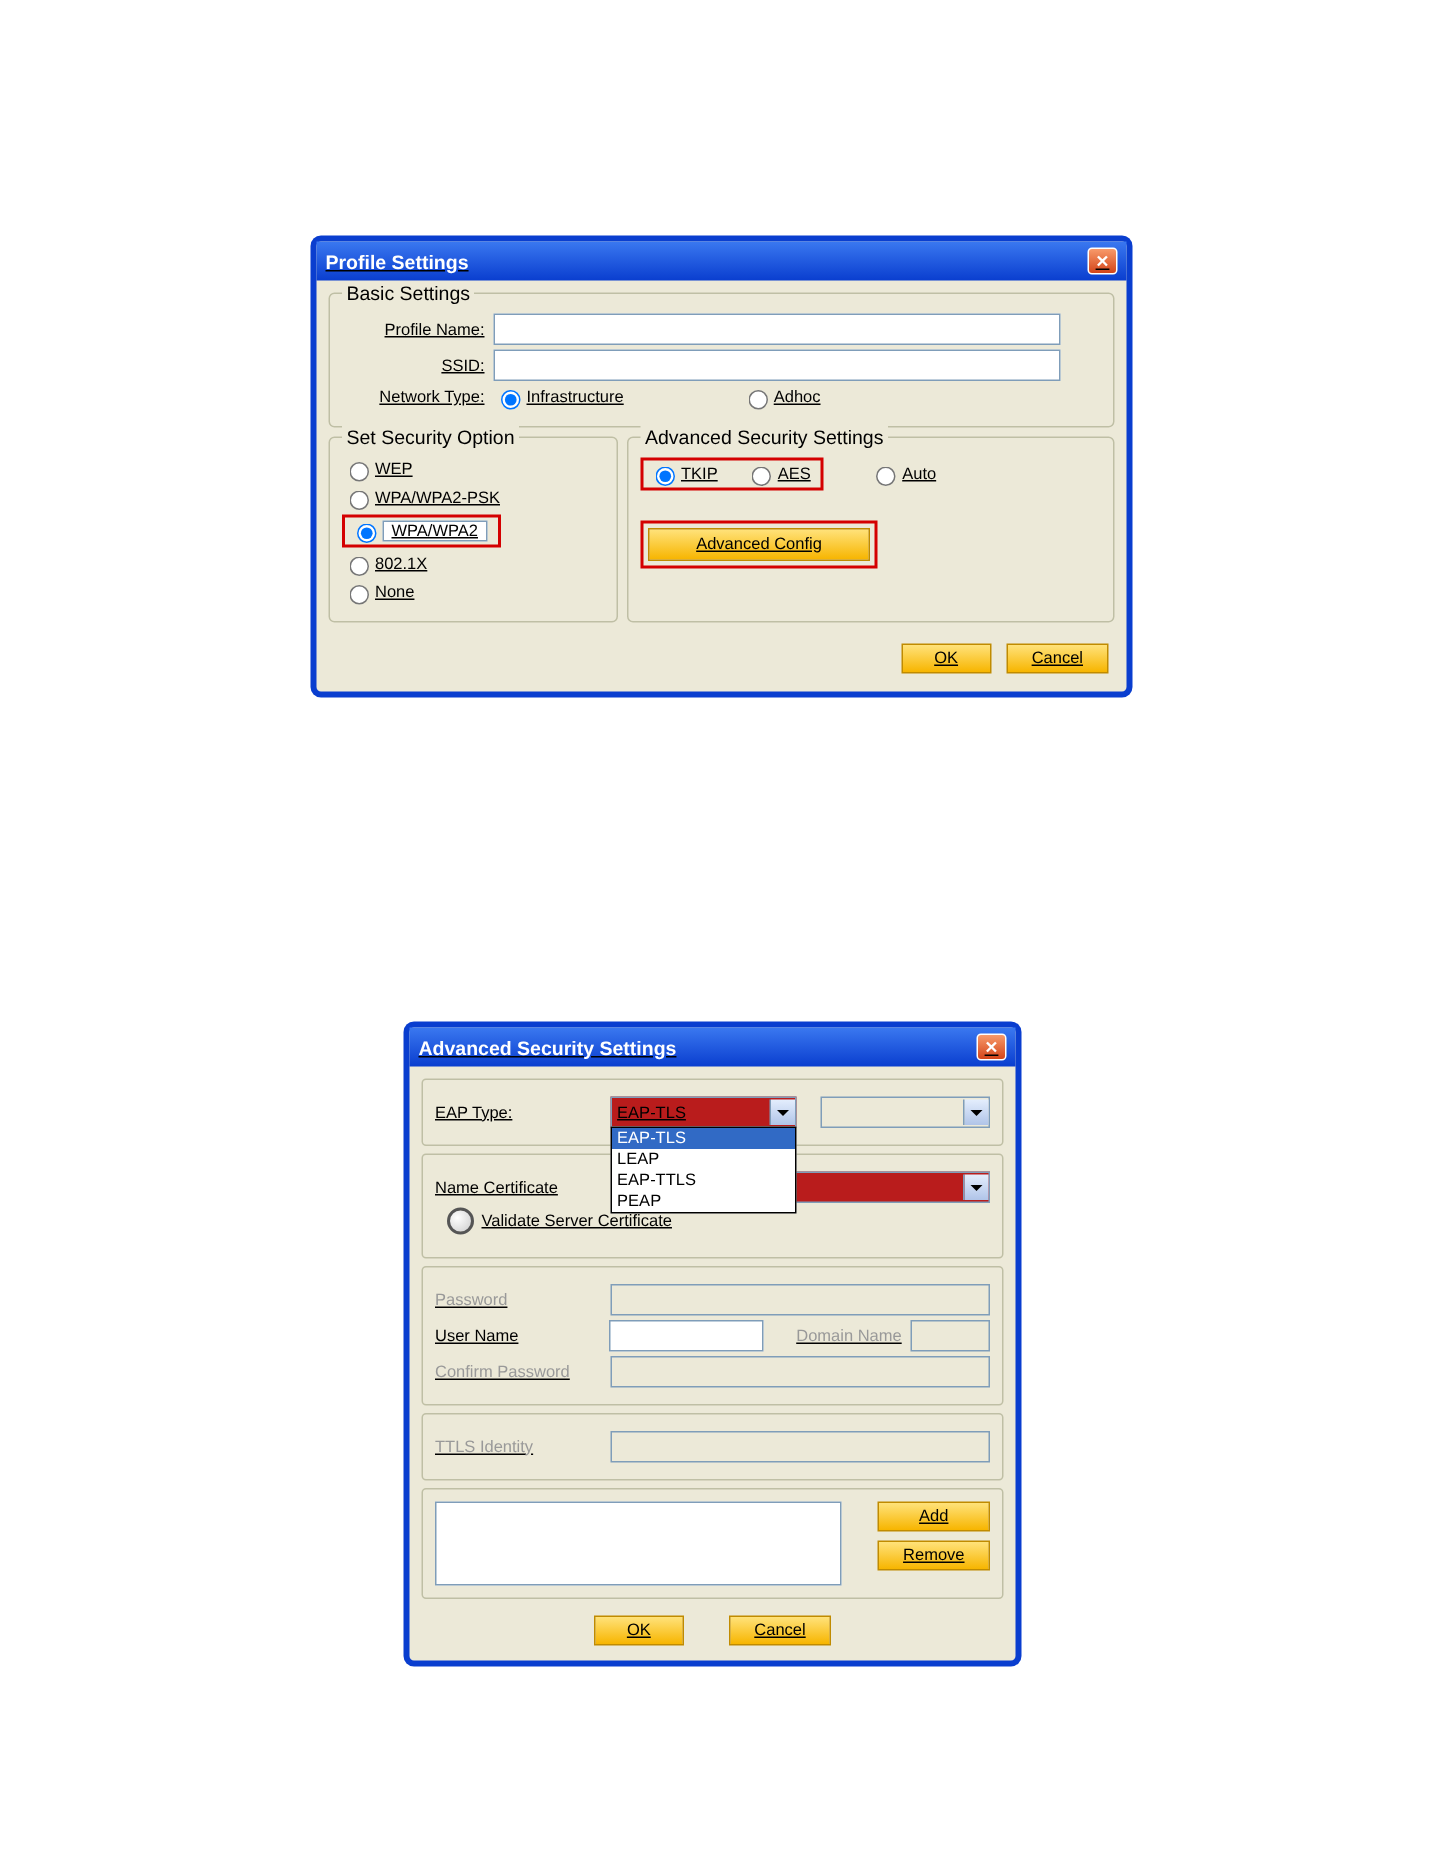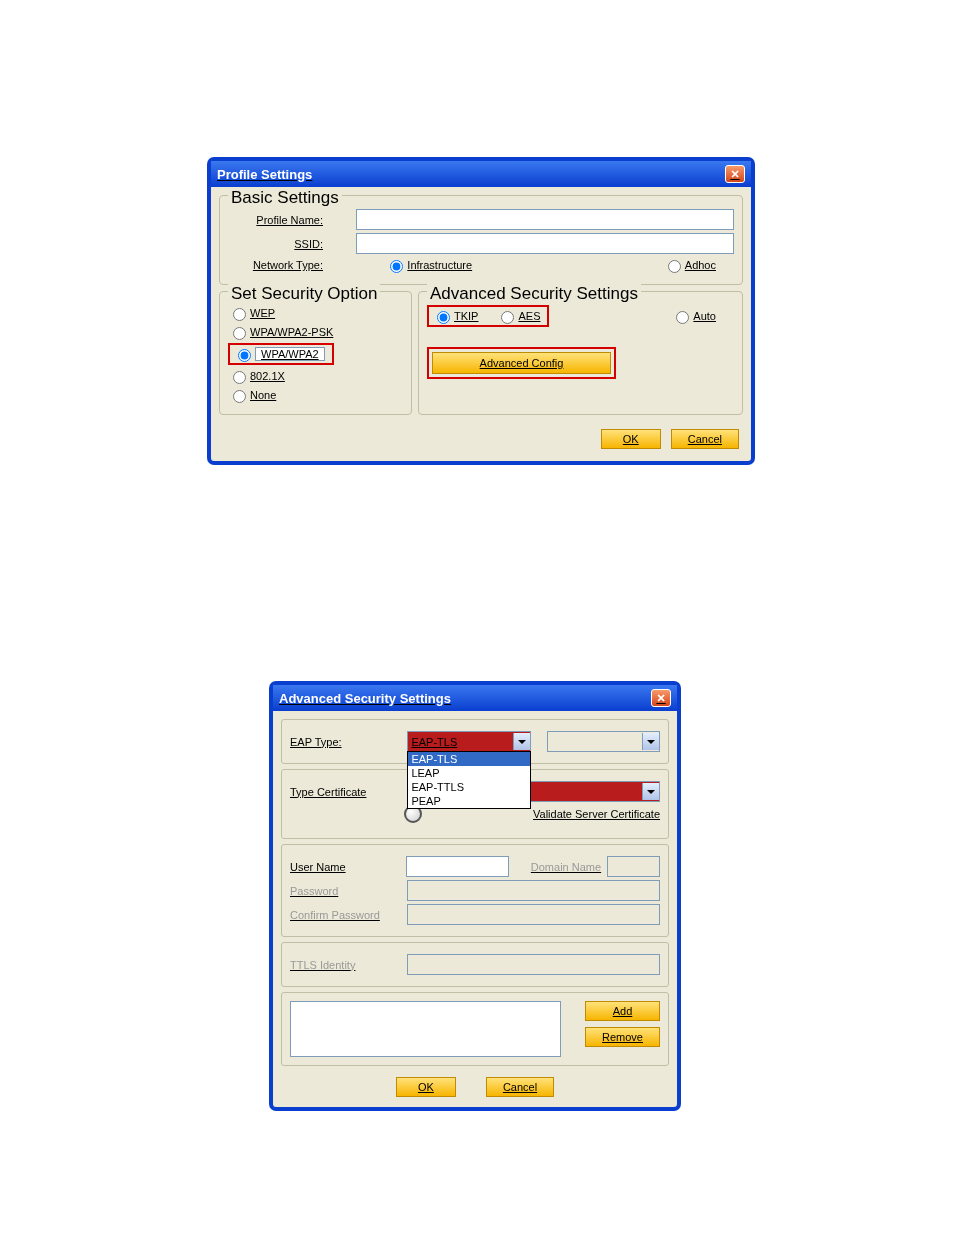--- a/index.html
+++ b/index.html
@@ -55,27 +55,26 @@
     padding: 10px 8px 8px 8px;
     margin-bottom: 6px;
     position: relative;
   }
   .grouplabel {
     position: absolute;
     top: -8px;
     left: 8px;
     background: #ece9d8;
     padding: 0 3px;
-    font-size: 17px;
+    font-size: 13px;
   }
   .row {
     display: flex;
     align-items: center;
     margin: 3px 0;
-    justify-content: space-between;
   }
   .lbl-right {
     width: 95px;
     text-align: right;
     padding-right: 6px;
   }
   .lbl-left {
     width: 115px;
     text-align: left;
     padding-right: 4px;
@@ -106,21 +105,21 @@
   .btn {
     background: linear-gradient(to bottom, #ffe27a, #f7b500);
     border: 1px solid #c08b00;
     padding: 3px 16px;
     font-size: 11px;
     cursor: pointer;
     min-width: 60px;
     text-align: center;
   }
   .btn-wide {
-    width: 179px;
+    width: 148px;
     padding: 4px 0;
   }
   .btn-row {
     display: flex;
     justify-content: flex-end;
     gap: 10px;
     padding: 8px 4px 4px 0;
   }
   .redbox {
     border: 2px solid #d40000;
@@ -325,46 +324,46 @@
         <span style="width:16px"></span>
         <div class="select disabled" style="width:110px">
           <span></span>
           <div class="select-arrow"></div>
         </div>
       </div>
     </div>
 
     <div class="section-divider" style="position:relative;padding-bottom:12px">
       <div class="row">
-        <span class="lbl-left">Type Certificate</span>
+        <span class="lbl-left">Name Certificate</span>
         <div class="select" style="width:250px">
           <span></span>
           <div class="select-arrow"></div>
         </div>
       </div>
       <div class="row">
         <span style="width:8px"></span>
         <span class="circle-radio"></span>
         <span>Validate Server Certificate</span>
       </div>
     </div>
 
     <div class="section-divider">
+      <div class="row">
+        <span class="lbl-left disabled-text">Password</span>
+        <input class="text disabled" style="width: 250px;">
+      </div>
       <div class="row">
         <span class="lbl-left">User Name</span>
         <input class="text" style="width: 95px;" value="">
         <span style="width:22px"></span>
         <span class="disabled-text" style="width:78px">Domain Name</span>
         <input class="text disabled" style="width: 45px;" value="">
       </div>
       <div class="row">
-        <span class="lbl-left disabled-text">Password</span>
-        <input class="text disabled" style="width: 250px;">
-      </div>
-      <div class="row">
         <span class="lbl-left disabled-text">Confirm Password</span>
         <input class="text disabled" style="width: 250px;">
       </div>
     </div>
 
     <div class="section-divider">
       <div class="row">
         <span class="lbl-left disabled-text">TTLS Identity</span>
         <input class="text disabled" style="width: 250px;">
       </div>

